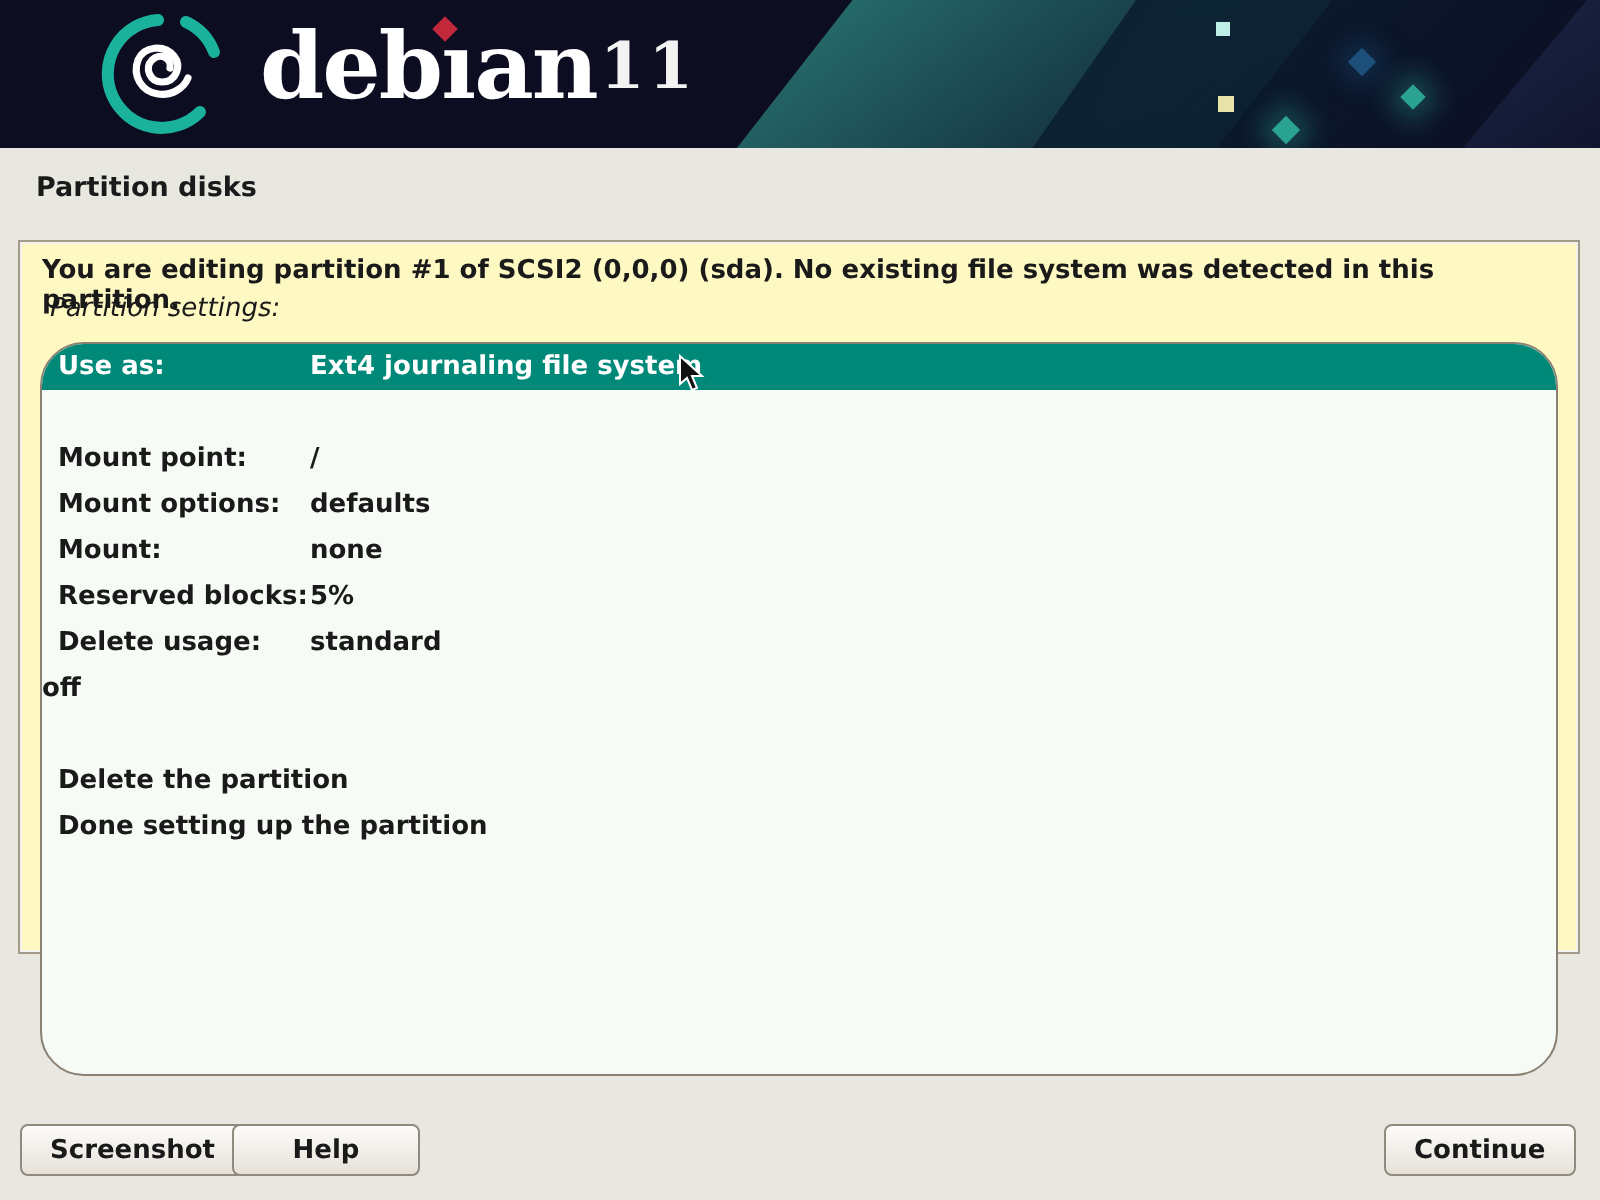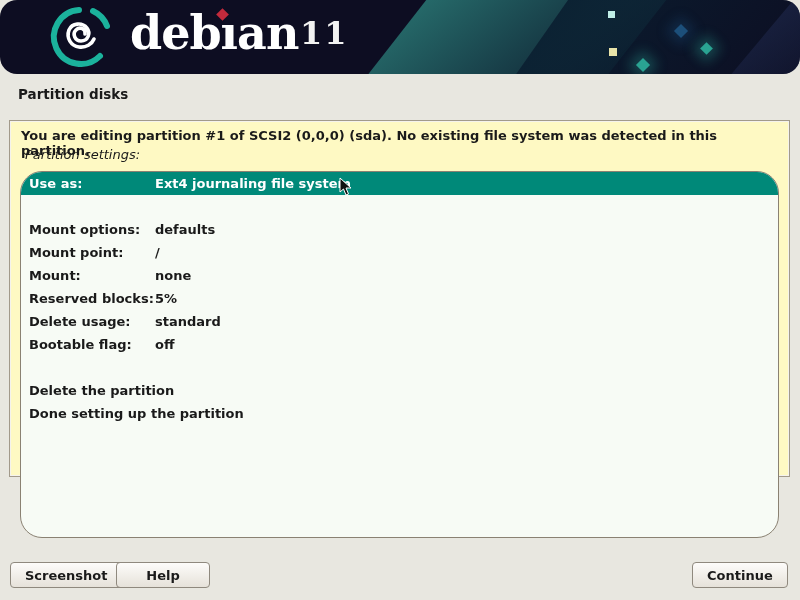--- a/index.html
+++ b/index.html
@@ -11,21 +11,20 @@
     overflow: hidden;
     font-size: 13px;
     color: #1a1a1a;
   }
 
   
   .banner {
     position: absolute; left: 0; top: 0; width: 800px; height: 74px;
     background: #0d0d22;
     overflow: hidden;
-    border-radius: 17px;
   }
   .banner-deco-1 {
     position: absolute; left: 395px; top: -10px; width: 240px; height: 100px;
     background: linear-gradient(115deg, rgba(42,122,118,0.85), rgba(16,58,70,0.4));
     transform: skewX(-38deg);
   }
   .banner-deco-2 {
     position: absolute; left: 540px; top: -10px; width: 300px; height: 100px;
     background: linear-gradient(100deg, rgba(10,30,48,0.9), rgba(13,13,34,0));
     transform: skewX(-35deg);
@@ -151,41 +150,40 @@
   <div class="settings-list" id="settings-list" style="background: rgb(247, 251, 245); border-radius: 22px;">
       <div class="row selected" style="background: rgb(0, 137, 121);">
         <span class="lbl">Use as:</span>
         <span class="val">Ext4 journaling file system</span>
       </div>
       <div class="row">
         <span class="lbl"></span>
         <span class="val"></span>
       </div>
       <div class="row">
+        <span class="lbl">Mount point:</span>
+        <span class="val">/</span>
+      </div>
+      <div class="row">
         <span class="lbl">Mount options:</span>
         <span class="val">defaults</span>
       </div>
       <div class="row">
-        <span class="lbl">Mount point:</span>
-        <span class="val">/</span>
-      </div>
-      <div class="row">
         <span class="lbl">Mount:</span>
         <span class="val">none</span>
       </div>
       <div class="row">
         <span class="lbl">Reserved blocks:</span>
         <span class="val">5%</span>
       </div>
       <div class="row">
         <span class="lbl">Delete usage:</span>
         <span class="val">standard</span>
       </div>
       <div class="row">
-        <span class="lbl">Bootable flag:</span>
         <span class="val">off</span>
       </div>
       <div class="row">
         <span class="lbl"></span>
         <span class="val"></span>
       </div>
       <div class="row">
         <span class="lbl">Delete the partition</span>
         <span class="val"></span>
       </div>

